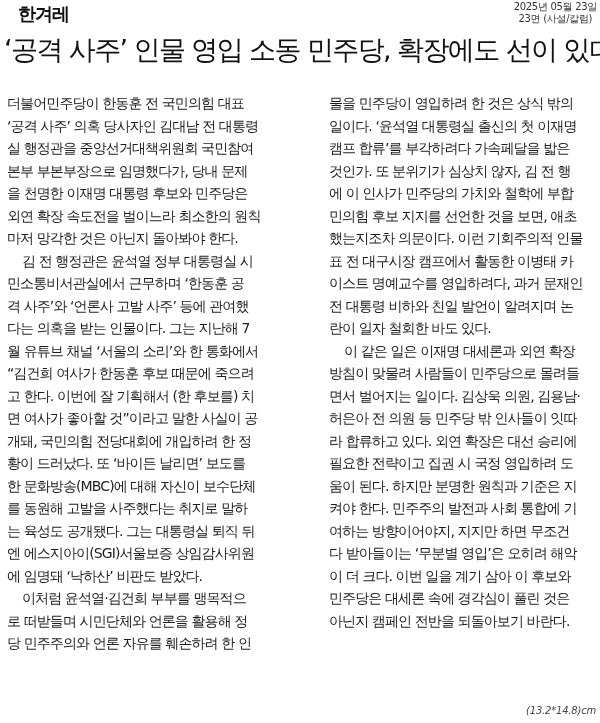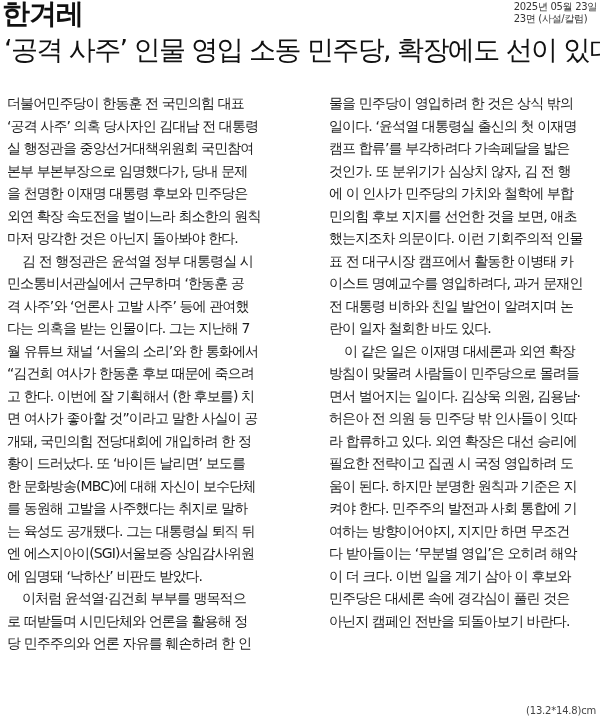--- a/index.html
+++ b/index.html
@@ -10,33 +10,33 @@
     body {
       width: 600px;
       height: 723px;
       position: relative;
       overflow: hidden;
       color: #1a1a1a;
       font-family: "DejaVu Sans", "Liberation Sans", sans-serif;
     }
     .masthead {
       position: absolute;
-      left: 2px;
+      left: 18px;
       top: 0px;
-      font-size: 28px;
+      font-size: 18px;
       font-weight: bold;
       letter-spacing: -1px;
       color: #111;
       line-height: 28px;
     }
     .meta {
       position: absolute;
       right: 3px;
       top: 1px;
-      text-align: left;
+      text-align: center;
       font-size: 10px;
       line-height: 12px;
       color: #333;
       letter-spacing: -0.3px;
     }
     .headline {
       position: absolute;
       left: 4px;
       top: 30px;
       width: 596px;
@@ -64,20 +64,21 @@
       height: 22.5px;
     }
     .line.indent { padding-left: 15px; }
     .footnote {
       position: absolute;
       right: 4px;
       top: 705px;
       font-size: 10px;
       color: #444;
       letter-spacing: -0.2px;
+      font-style: italic;
     }
   </style>
 </head>
 <body>
 
 <div class="masthead">한겨레</div>
 
 <div class="meta">
   <div>2025년 05월 23일</div>
   <div>23면 (사설/칼럼)</div>

